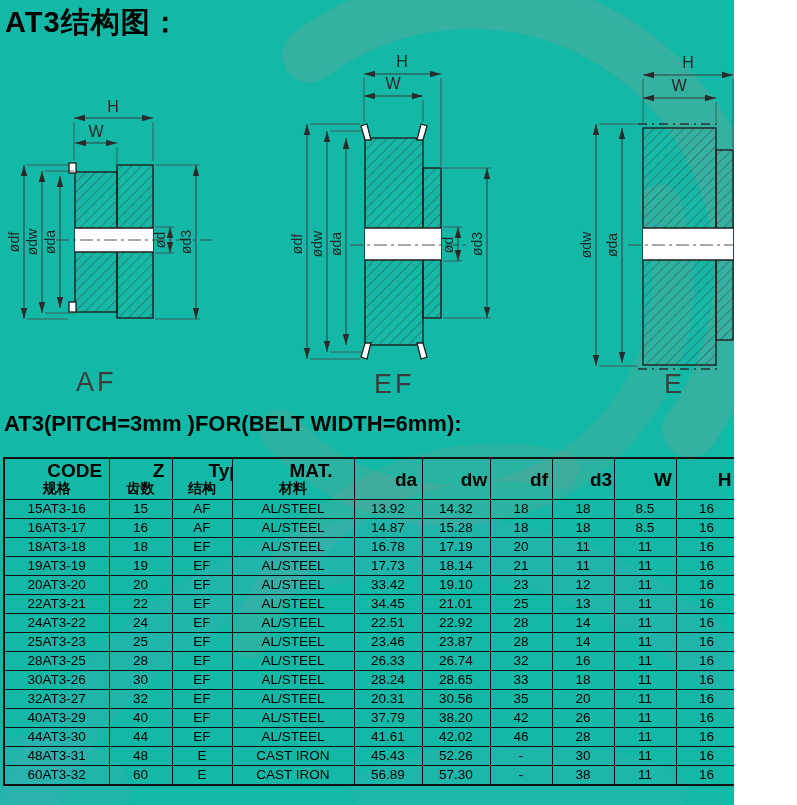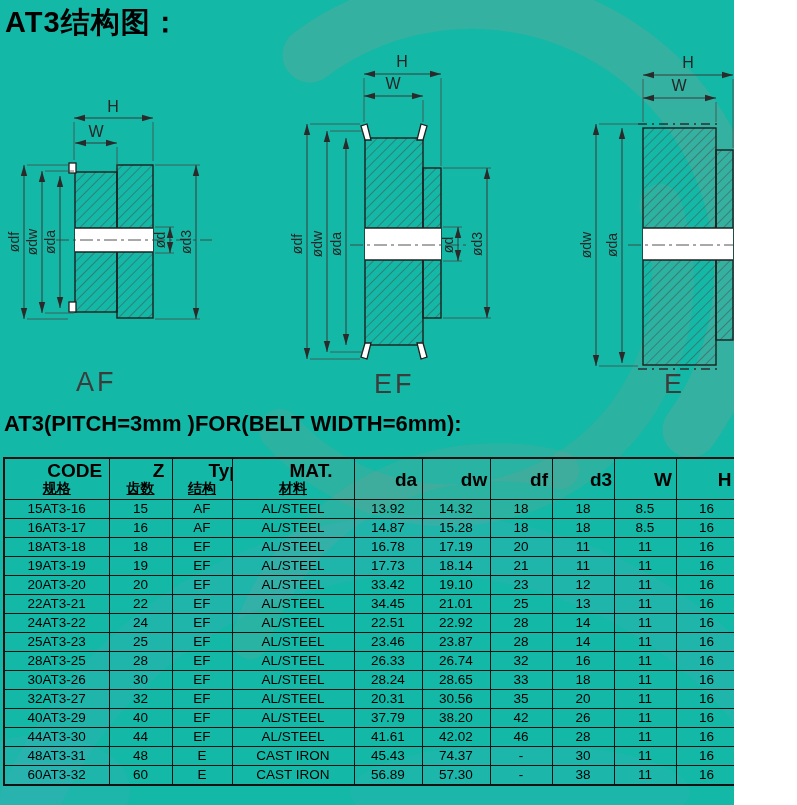--- a/index.html
+++ b/index.html
@@ -16,21 +16,21 @@
   .cap-ef{top:369px;left:374px;}
   .cap-e{top:369px;left:664px;}
   table.spec{position:absolute;top:457px;left:3px;width:791px;z-index:3;
              border-collapse:collapse;table-layout:fixed;background:transparent;
              border:2px solid #111;}
   table.spec th,table.spec td{border:1px solid #111;text-align:center;
              vertical-align:middle;padding:0;overflow:hidden;white-space:nowrap;}
   table.spec th{font-weight:bold;height:40px;}
   table.spec td{font-size:13.5px;height:18px;line-height:18px;}
   .h-en{font-size:19px;line-height:19px;margin-left:36px;}
-  .h-zh{font-size:14px;line-height:17px;text-decoration:underline;}
+  .h-zh{font-size:14px;line-height:17px;}
   
   .dim{stroke:#3a3a3a;stroke-width:1;fill:none;}
   .ext{stroke:#4a4a4a;stroke-width:0.8;fill:none;}
   .part{stroke:#1f1f1f;stroke-width:1.4;fill:url(#hatch);}
   .solid{stroke:#1f1f1f;stroke-width:1.3;fill:#fff;}
   .bore{fill:#fff;stroke:none;}
   .edge{stroke:#1f1f1f;stroke-width:1.3;fill:none;}
   .cl{stroke:#3f3f3f;stroke-width:0.9;fill:none;stroke-dasharray:13 4 3 4;}
   .belt{stroke:#2f2f2f;stroke-width:1.4;fill:none;stroke-dasharray:9 5 2 5;}
   text.dlab{font-family:"Liberation Sans",sans-serif;font-size:14px;fill:#262626;}
@@ -419,21 +419,21 @@
           <td>11</td>
           <td>16</td>
           <td>6</td>
         </tr>
         <tr>
           <td>48AT3-31</td>
           <td>48</td>
           <td>E</td>
           <td>CAST IRON</td>
           <td>45.43</td>
-          <td>74.37</td>
+          <td>52.26</td>
           <td>-</td>
           <td>30</td>
           <td>11</td>
           <td>16</td>
           <td>6</td>
         </tr>
         <tr>
           <td>60AT3-32</td>
           <td>60</td>
           <td>E</td>

